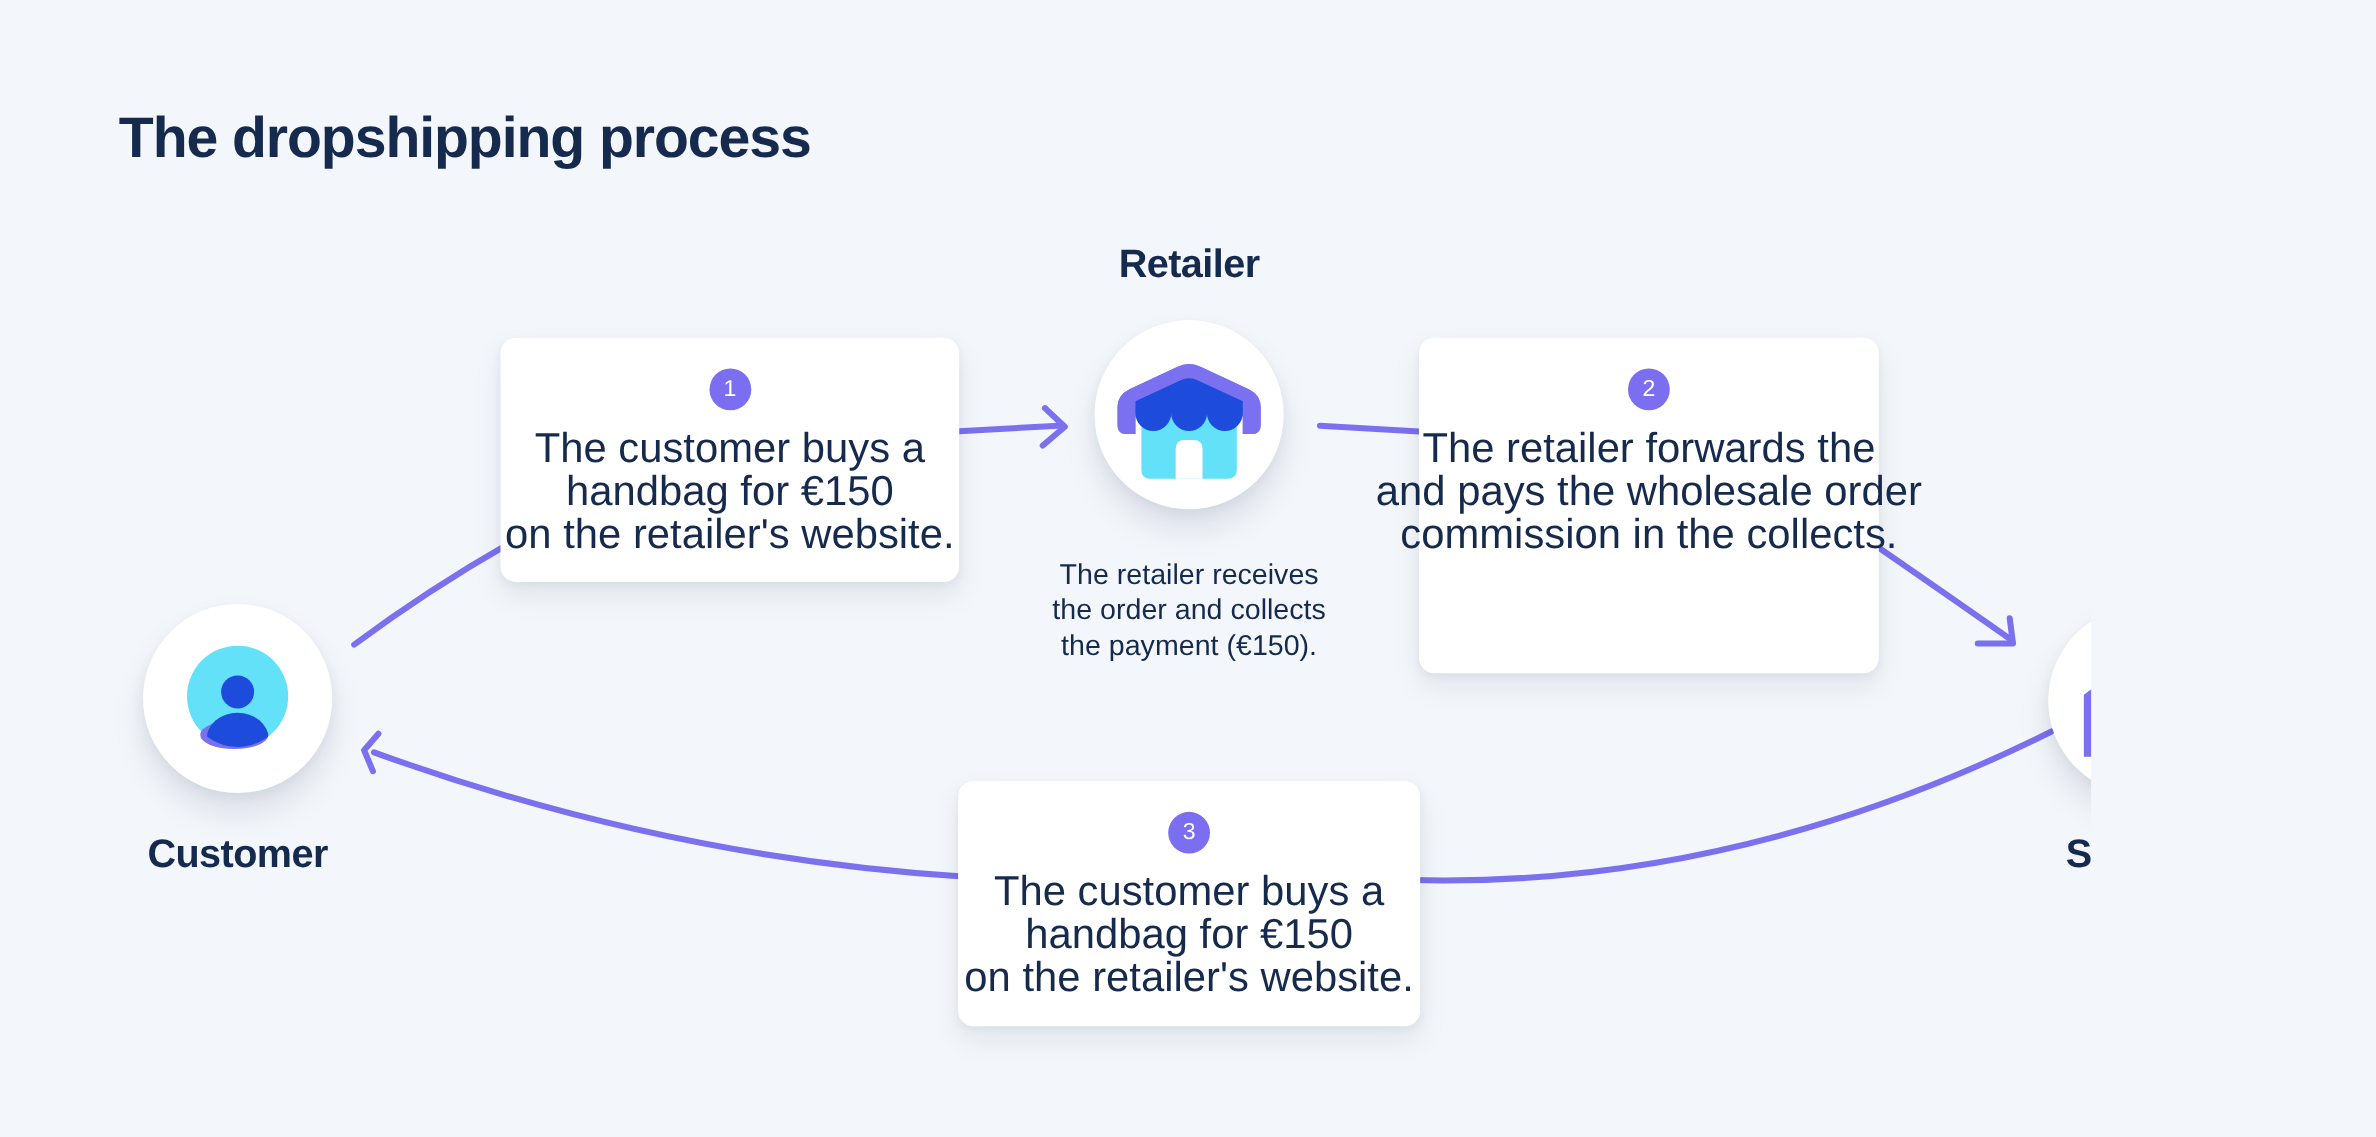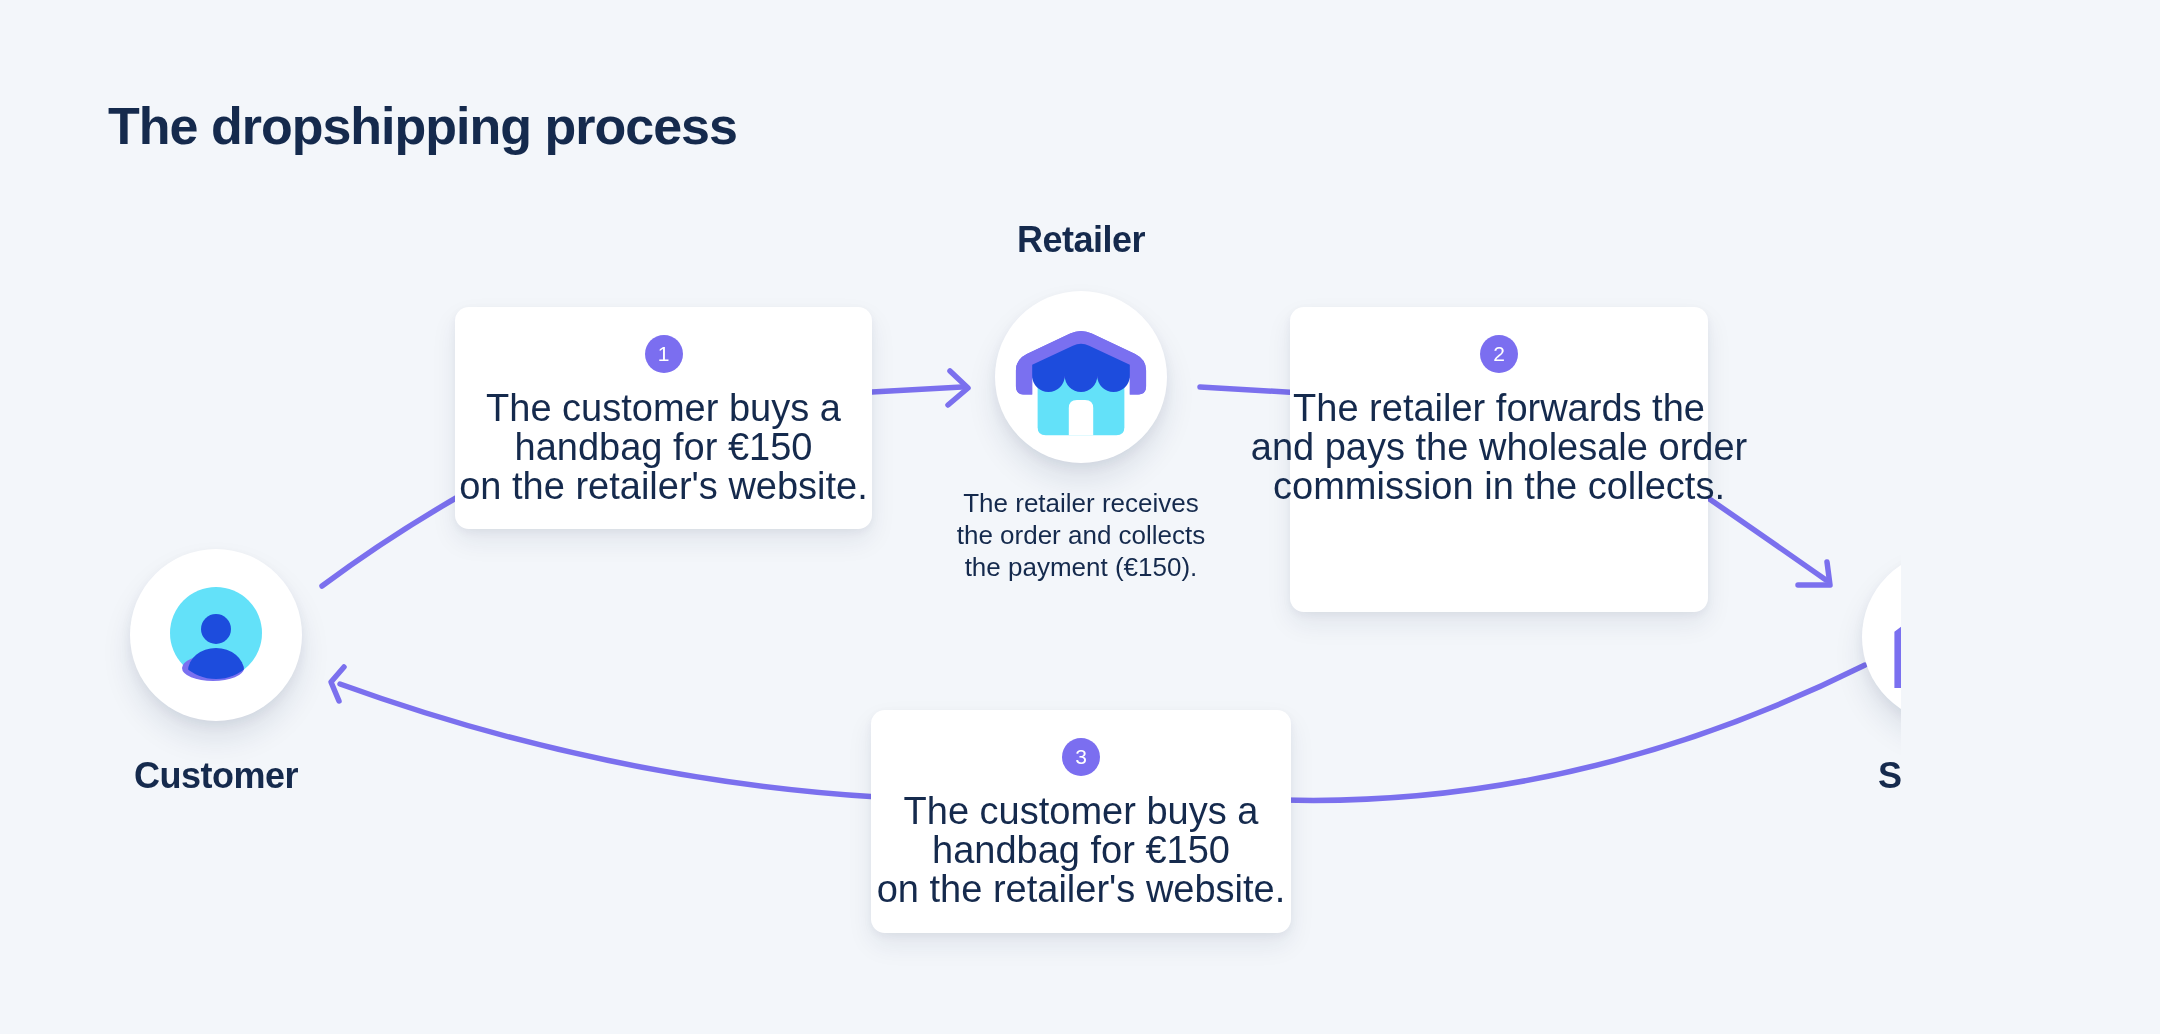--- a/index.html
+++ b/index.html
@@ -97,21 +97,21 @@
       <path d="M 18,40 L 82,40 L 82,82 Q 82,88 76,88 L 24,88 Q 18,88 18,82 Z" fill="#63e1f9"></path>
 
       <path d="M 2,52 L 2,40 Q 2,32 10,28 L 42,13 Q 50,9 58,13 L 90,28 Q 98,32 98,40 L 98,52 Q 98,58 92,58 L 86,58 L 86,34 L 14,34 L 14,58 L 8,58 Q 2,58 2,52 Z" fill="#7a70f0"></path>
       <path d="M 2,52 L 2,40 Q 2,32 10,28 L 42,13 Q 50,9 58,13 L 90,28 Q 98,32 98,40 L 98,52 Q 98,57 93,58 L 86,58 L 86,46 L 14,46 L 14,58 L 7,58 Q 2,57 2,52 Z" fill="#7a70f0"></path>
 
       <path d="M 14,36 L 44,22 Q 50,19 56,22 L 86,36 L 86,44 A 12,12 0 0 1 62,44 A 12,12 0 0 1 38,44 A 12,12 0 0 1 14,44 Z" fill="#1d4cdd"></path>
 
       <path d="M 41,88 L 41,68 Q 41,62 47,62 L 53,62 Q 59,62 59,68 L 59,88 Z" fill="#ffffff"></path>
     </svg>
   </div>
-  <div class="caption" style="left:1081px;top:487px;">
+  <div class="caption" style="left:1081px;top:506px;">
     <div class="line">The retailer receives</div>
     <div class="line">the order and collects</div>
     <div class="line">the payment (€150).</div>
   </div>
 
   <div class="node" style="left:1862px;top:551px;">
     <svg width="134" height="134" viewBox="0 0 100 100">
 
       <path d="M 64,6 L 80,6 L 83,88 L 64,88 Z" fill="#63e1f9"></path>
       <rect x="64" y="15" width="17" height="6" fill="#ffffff"></rect>

